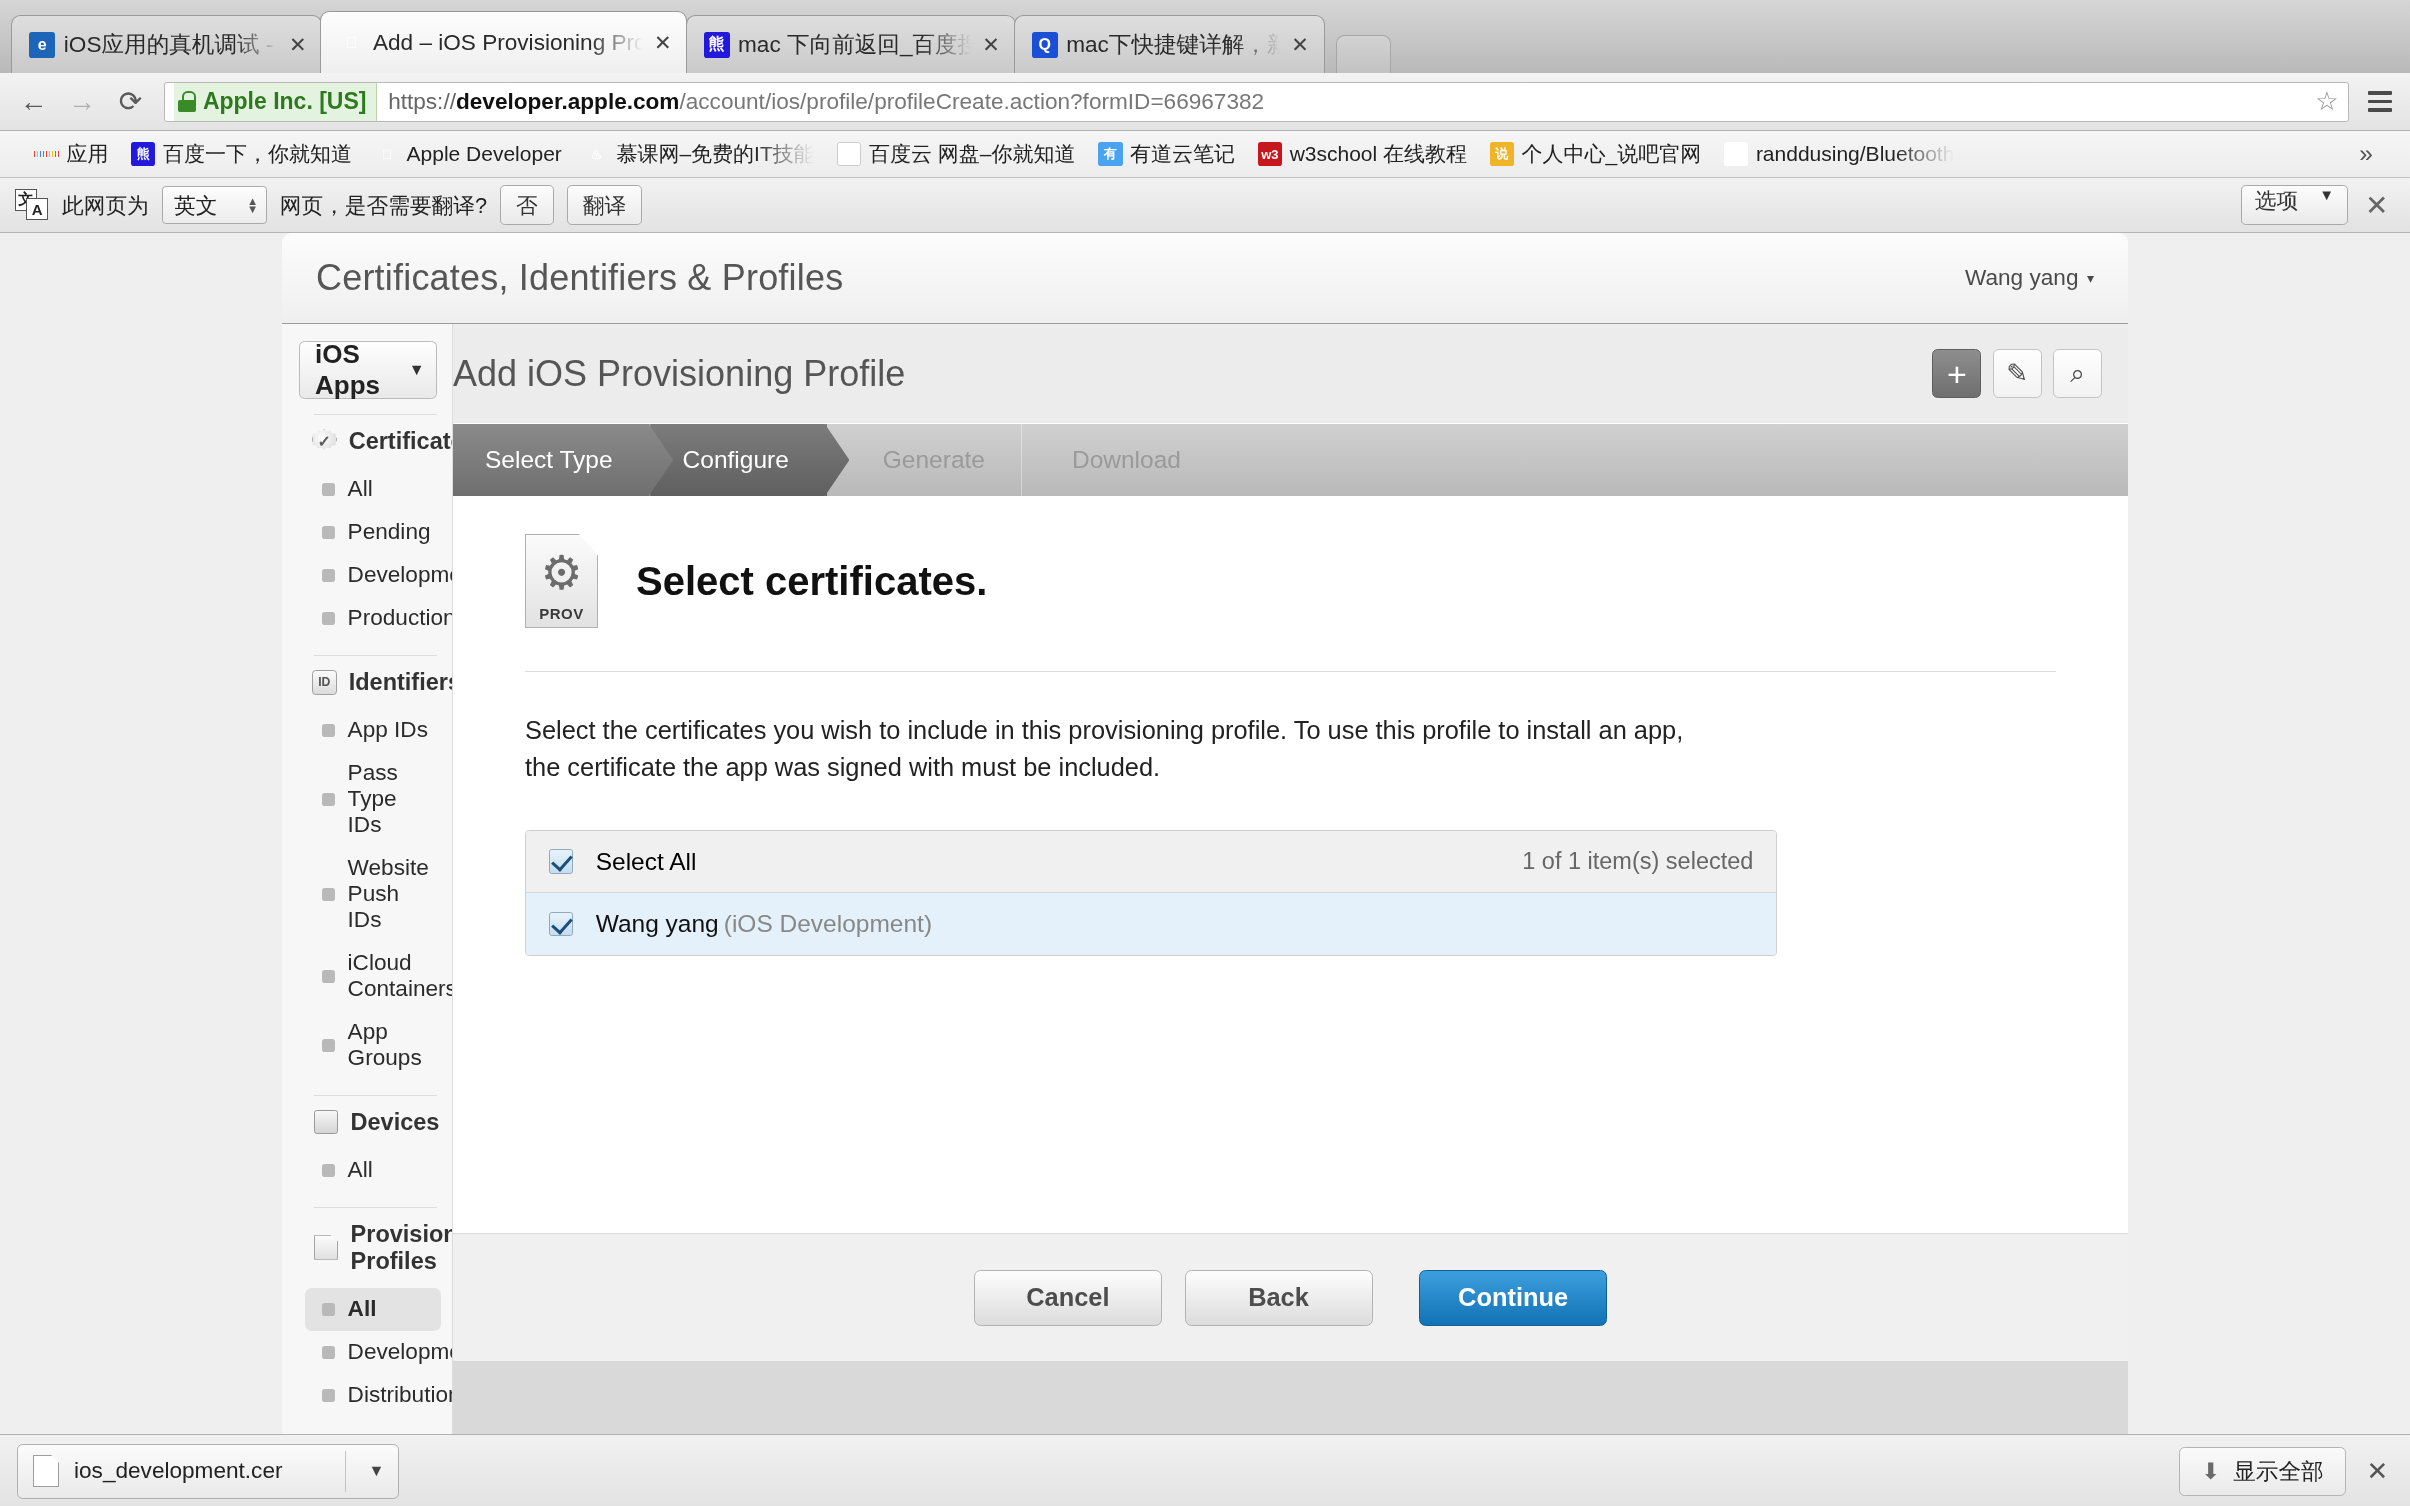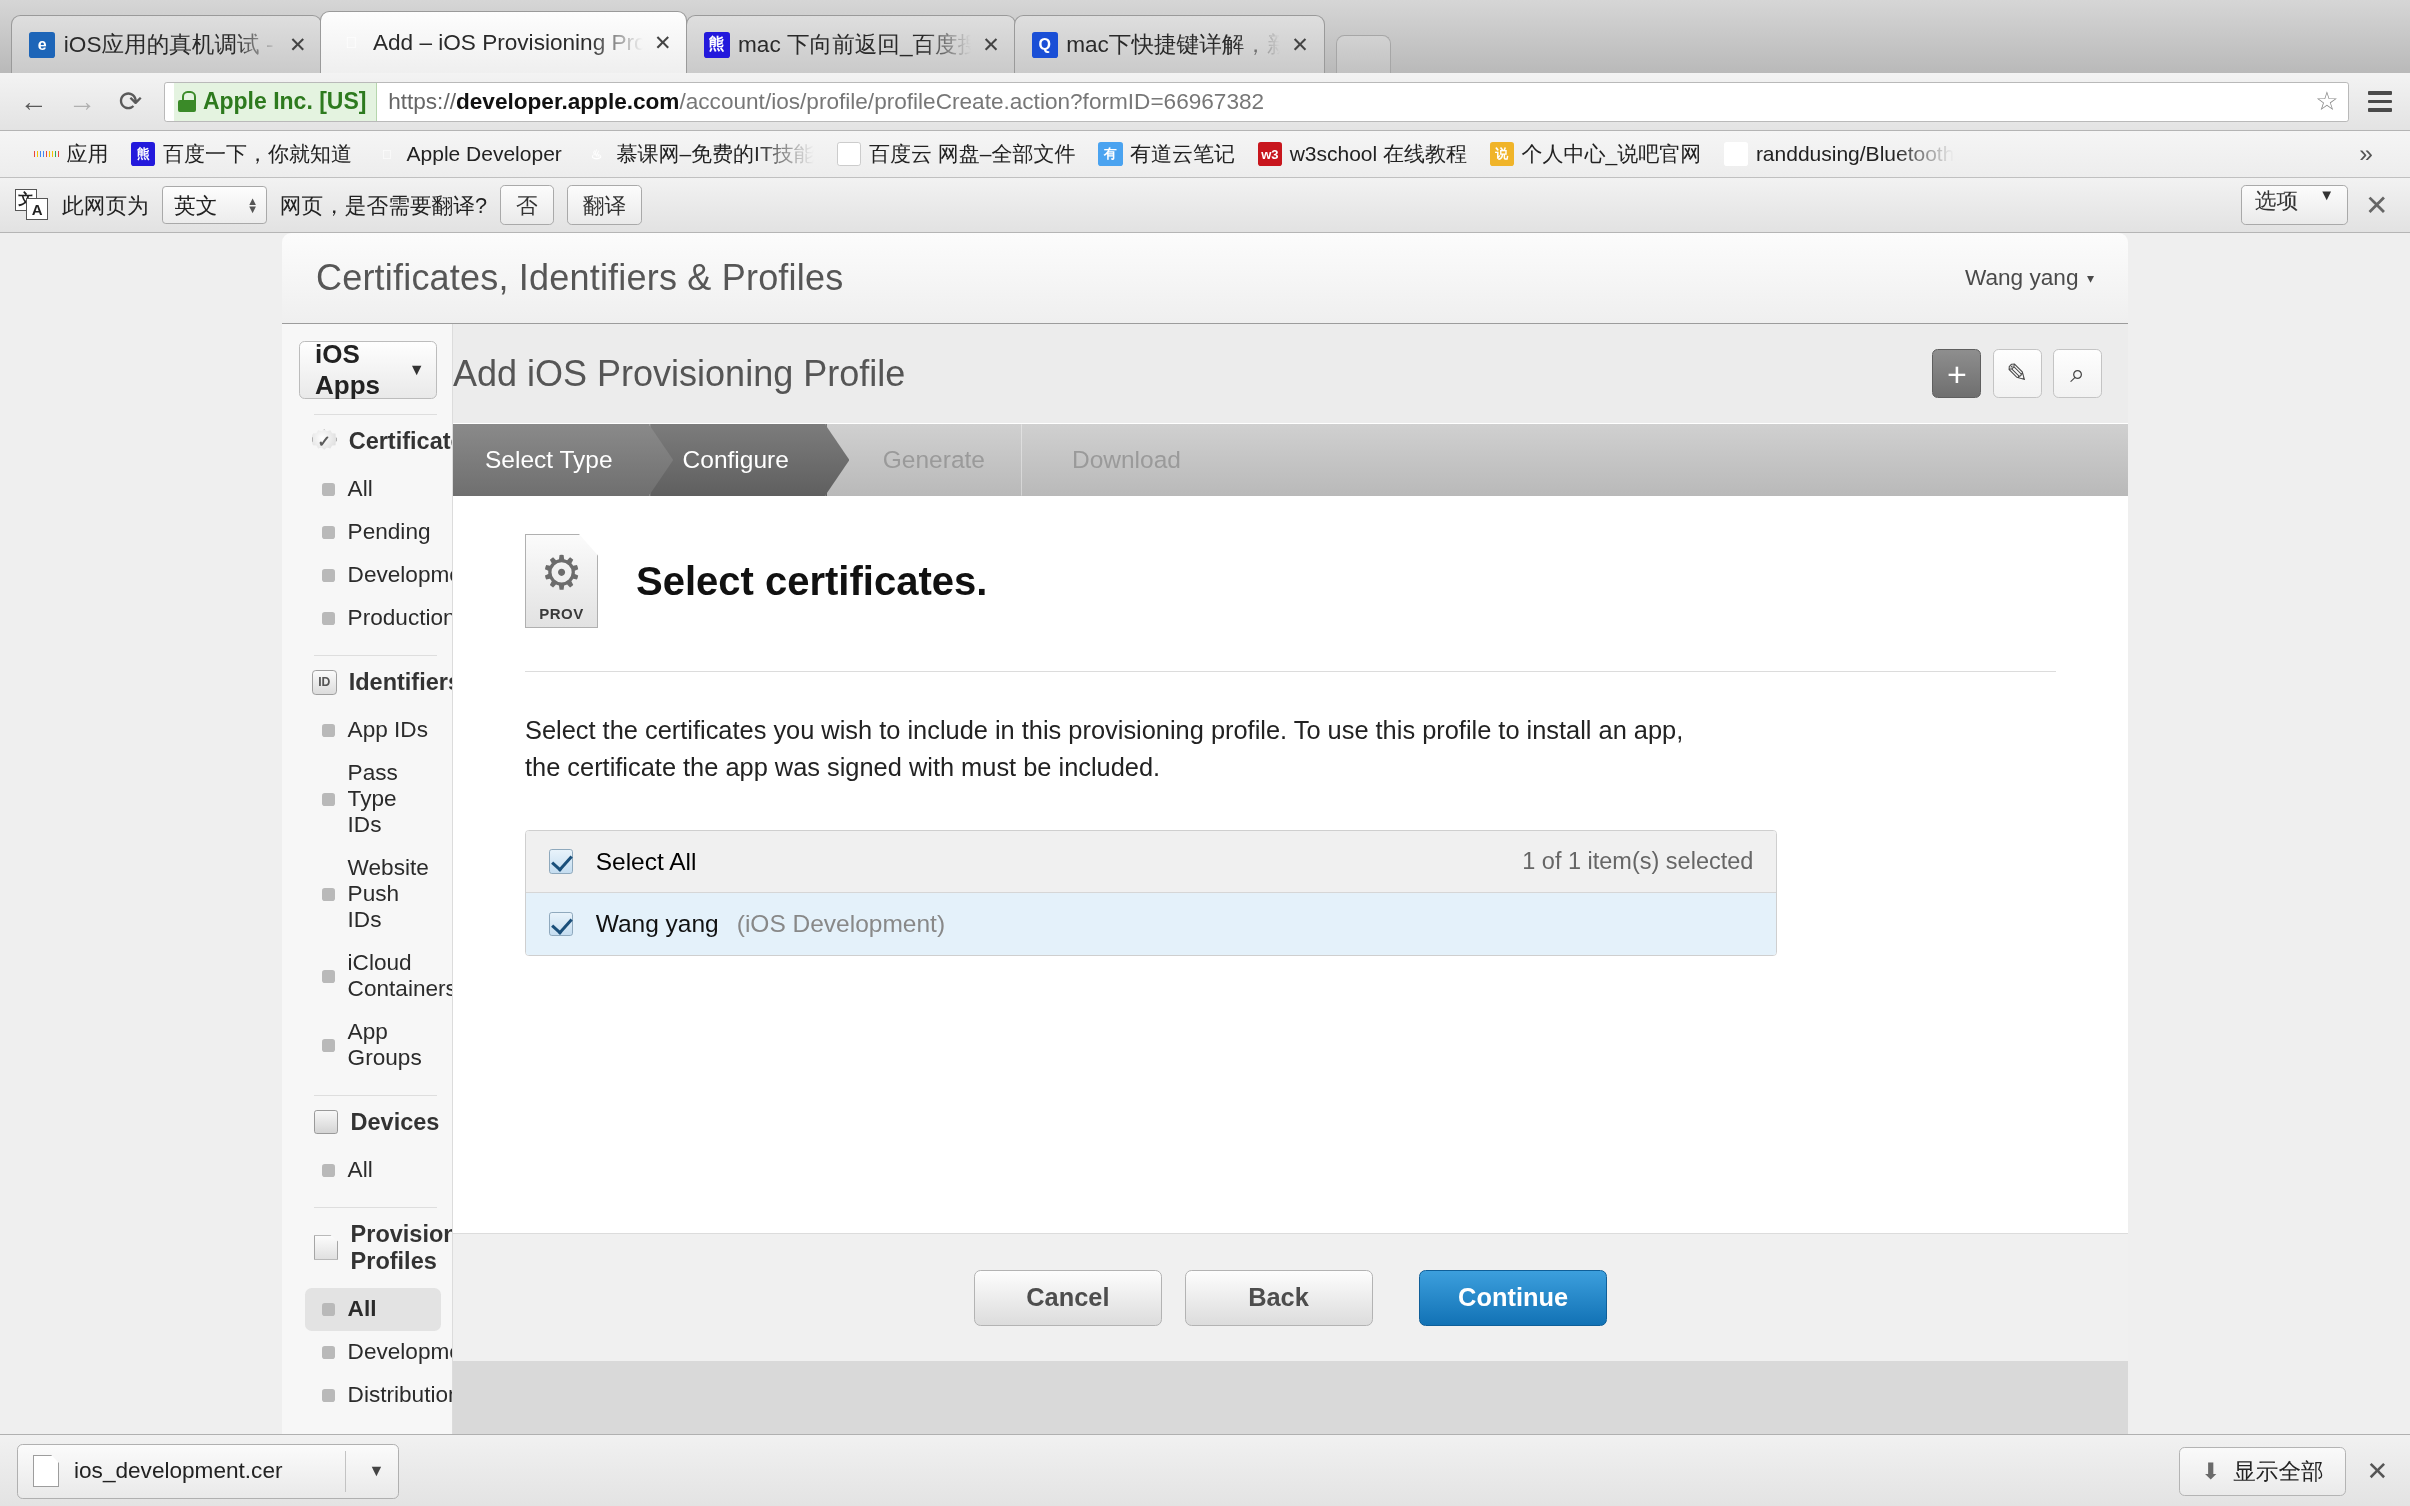--- a/index.html
+++ b/index.html
@@ -578,21 +578,21 @@
       <span class="bm-label">Apple Developer</span>
     </div>
 
     <div class="bm fade">
       <span class="bm-ico ico-mooc">♨</span>
       <span class="bm-label">慕课网–免费的IT技能学</span>
     </div>
 
     <div class="bm">
       <span class="bm-ico ico-pan">云</span>
-      <span class="bm-label">百度云 网盘–全部文件</span>
+      <span class="bm-label">百度云 网盘–你就知道</span>
     </div>
 
     <div class="bm">
       <span class="bm-ico ico-youdao">有</span>
       <span class="bm-label">有道云笔记</span>
     </div>
 
     <div class="bm">
       <span class="bm-ico ico-w3">w3</span>
       <span class="bm-label">w3school 在线教程</span>
@@ -789,21 +789,21 @@
 
             <div class="cert-list">
               <div class="cert-row header">
                 <span class="cbx"></span>
                 <span>Select All</span>
                 <span class="cert-count">1 of 1 item(s) selected</span>
               </div>
               <div class="cert-row item">
                 <span class="cbx"></span>
                 <span class="cert-name">Wang yang</span>
-                <span class="cert-sub" style="margin-left:18px;">(iOS Development)</span>
+                <span class="cert-sub" style="margin-left:5px;">(iOS Development)</span>
               </div>
             </div>
           </div>
 
           <div class="buttonbar">
             <div class="btn secondary">Cancel</div>
             <div class="btn secondary">Back</div>
             <div class="btn primary">Continue</div>
           </div>
 

